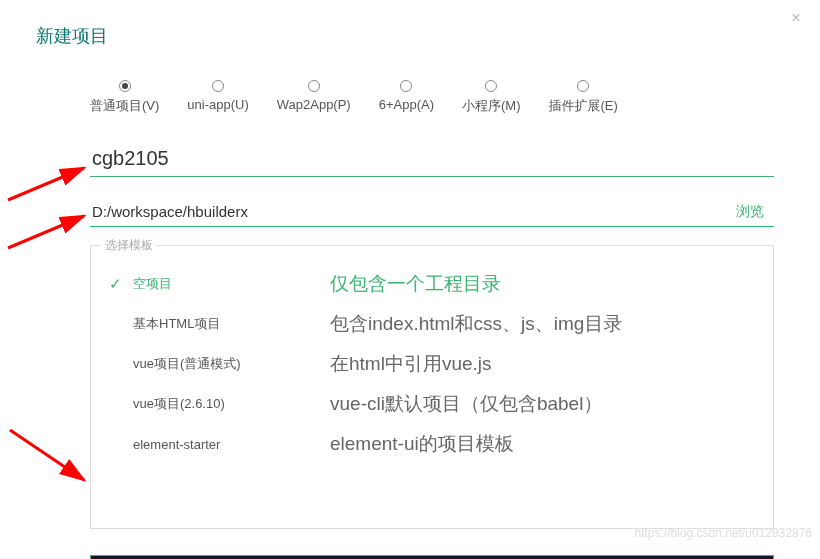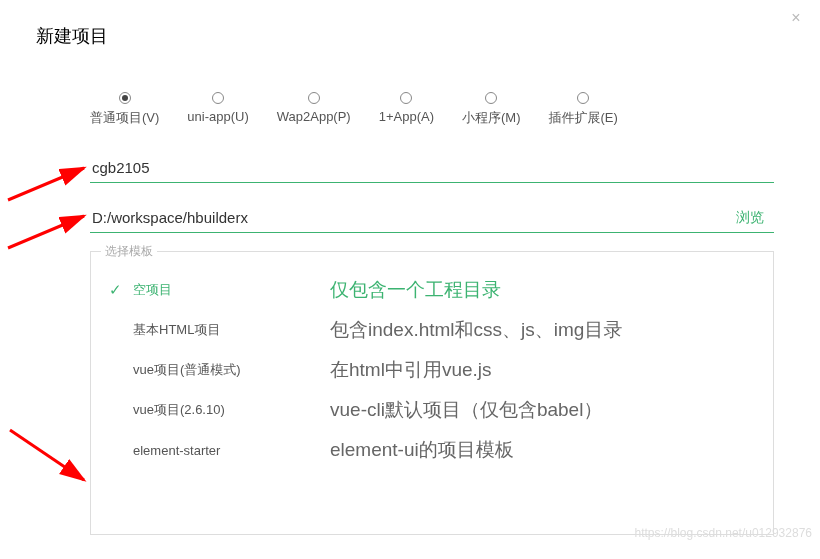--- a/index.html
+++ b/index.html
@@ -12,22 +12,22 @@
     height: 559px;
     position: relative;
     overflow: hidden;
   }
   .dialog {
     padding: 24px 36px 28px 36px;
     position: relative;
   }
   .title {
     font-size: 18px;
-    color: #000000;
-    margin-bottom: 44px;
+    color: #0f766e;
+    margin-bottom: 32px;
     font-weight: 400;
   }
   .close-icon {
     position: absolute;
     top: 8px;
     right: 14px;
     width: 20px;
     height: 20px;
     cursor: pointer;
     color: #bbb;
@@ -71,21 +71,21 @@
   }
   .field-row {
     margin-left: 54px;
     margin-right: 10px;
     position: relative;
   }
   .name-input {
     width: 100%;
     border: none;
     border-bottom: 1.5px solid #3cb371;
-    font-size: 15px;
+    font-size: 20px;
     padding: 6px 2px;
     outline: none;
     color: #333;
     background: transparent;
     font-family: inherit;
   }
   .path-row {
     display: flex;
     align-items: center;
     margin-top: 20px;
@@ -196,21 +196,21 @@
     <label class="radio-item">
       <span class="radio"></span>
       <span>uni-app(U)</span>
     </label>
     <label class="radio-item">
       <span class="radio"></span>
       <span>Wap2App(P)</span>
     </label>
     <label class="radio-item">
       <span class="radio"></span>
-      <span>1+App(A)</span>
+      <span>6+App(A)</span>
     </label>
     <label class="radio-item">
       <span class="radio"></span>
       <span>小程序(M)</span>
     </label>
     <label class="radio-item">
       <span class="radio"></span>
       <span>插件扩展(E)</span>
     </label>
   </div>

